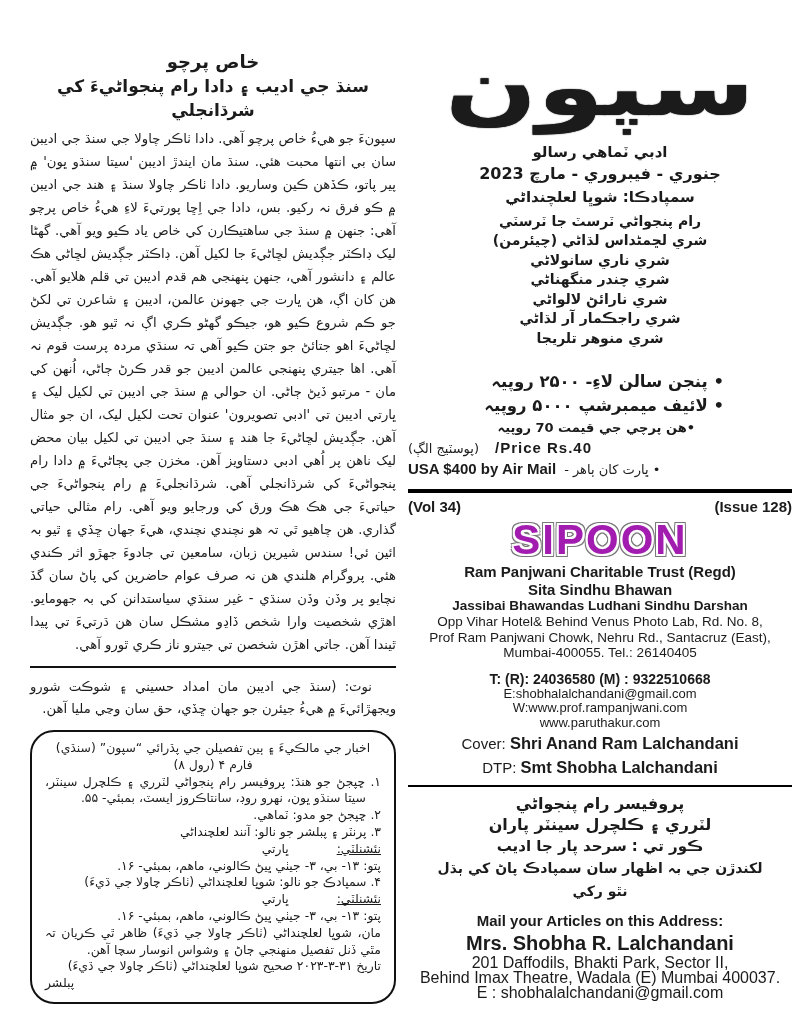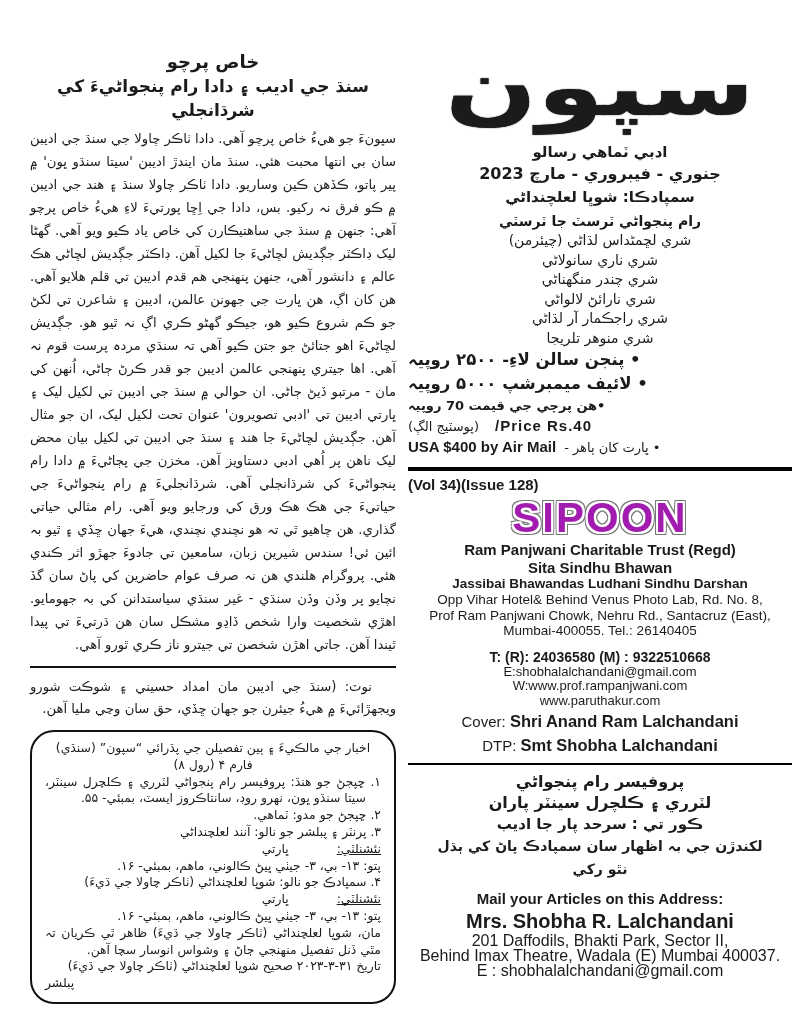--- a/index.html
+++ b/index.html
@@ -25,32 +25,32 @@
 
   
   .col-right{position:absolute;left:408px;top:40px;width:384px;text-align:center;}
   .masthead-title{font-size:80px;font-weight:bold;line-height:96px;height:100px;
                   transform:scaleX(1.35);transform-origin:50% 50%;
                   text-shadow:0 0 1px #000;}
   .mh-sub{font-size:15px;font-weight:bold;line-height:21px;margin-top:2px;}
   .mh-date{font-size:16px;font-weight:bold;line-height:22px;}
   .mh-editor{font-size:15px;font-weight:bold;line-height:24px;}
   .trust-heading{font-size:14px;font-weight:bold;line-height:20px;margin-top:2px;}
-  .trustee{font-size:14px;font-weight:normal;line-height:19.5px;}
-  .price-block{padding-right:68px;text-align:left;}
+  .trustee{font-size:14px;font-weight:bold;line-height:19.5px;}
+  .price-block{margin-top:22px;padding-right:68px;text-align:right;}
   .price-big{font-size:16.5px;font-weight:bold;line-height:24px;}
   .price-small{font-size:13px;font-weight:bold;line-height:20px;margin-left:0;margin-right:29px;}
   .price-row{display:flex;flex-direction:row;justify-content:flex-end;gap:16px;
              align-items:baseline;line-height:20px;}
   .price-row .sd{font-size:13px;font-weight:normal;}
   .price-row .en{font-size:15px;font-weight:bold;letter-spacing:1px;}
   .price-row2{margin-right:22px;gap:8px;}
   .price-row2 .en{letter-spacing:0;}
   .rule-thick{border:none;border-top:4px solid #000;margin:9px 0 5px;}
-  .vol-row{display:flex;justify-content:flex-start;font-size:15px;font-weight:bold;}
+  .vol-row{display:flex;justify-content:space-between;font-size:15px;font-weight:bold;}
   .sipoon{font-size:42px;font-weight:bold;letter-spacing:2px;color:#a21caf;line-height:46px;margin-top:2px;
           text-shadow:-2px -2px 0 #fff,2px -2px 0 #fff,-2px 2px 0 #fff,2px 2px 0 #fff,
                       0 -2px 0 #fff,0 2px 0 #fff,-2px 0 0 #fff,2px 0 0 #fff,
                       -3px 0 0 #777,3px 0 0 #777,0 -3px 0 #777,0 3px 0 #777,
                       -3px -3px 0 #777,3px -3px 0 #777,-3px 3px 0 #777,3px 3px 0 #777;}
   .org-b1{font-size:15px;font-weight:bold;line-height:17.5px;}
   .org-b2{font-size:13.5px;font-weight:bold;line-height:16px;}
   .org-r{font-size:13.5px;line-height:15.5px;}
   .contact-block{margin-top:10px;}
   .ct-t{font-size:14px;font-weight:bold;line-height:16px;}

